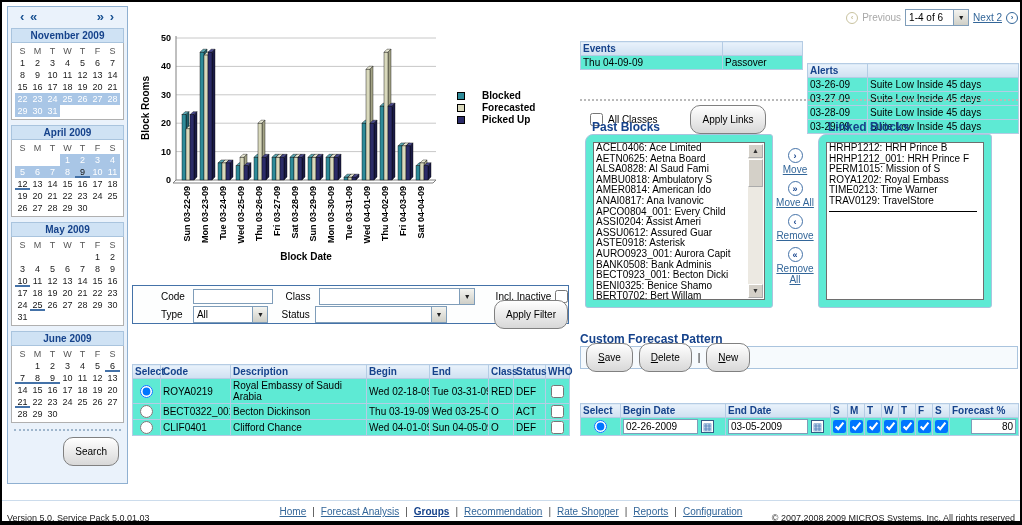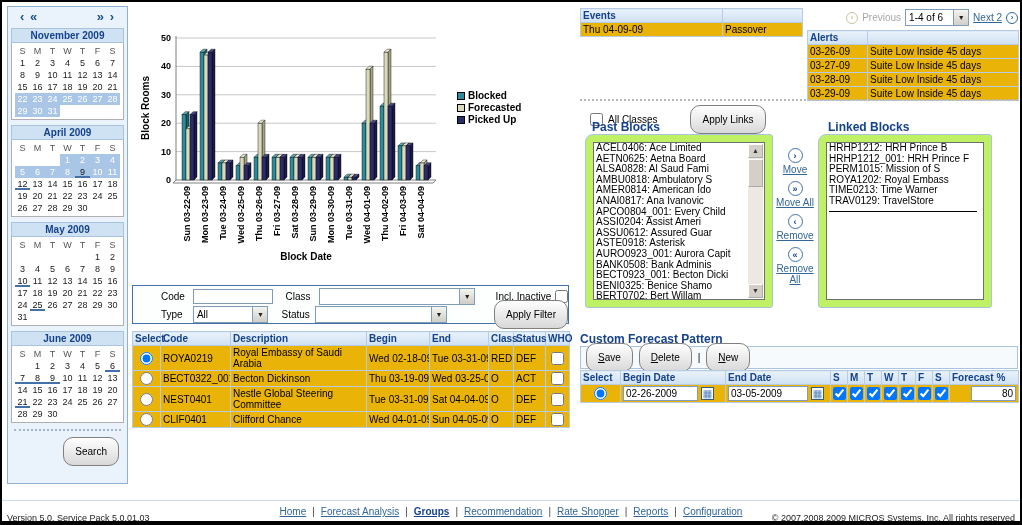--- a/index.html
+++ b/index.html
@@ -38,38 +38,38 @@
                     font-size:10px; color:#111; }
   .graph-type-row .lbl { margin-right:8px; }
   .win-select { display:inline-flex; align-items:center; justify-content:space-between;
                 border:1px solid #7f9db9; background:#fff; height:17px; font-size:10px;
                 padding-left:3px; cursor:pointer; }
   .dd-btn { width:15px; align-self:stretch; background:linear-gradient(#f4f4f0,#cfcfc7);
             border-left:1px solid #7f9db9; display:flex; align-items:center;
             justify-content:center; font-size:7px; color:#222; }
   .chart-svg { position:absolute; left:8px; top:22px; }
   .legend { position:absolute; left:325px; top:84px; font-size:10px; font-weight:bold; color:#000; }
-  .legend .entry { display:flex; align-items:center; height:11px; margin-bottom:1px; }
+  .legend .entry { display:flex; align-items:center; height:11px; margin-bottom:1px;gap:14px; }
   .legend .sw { width:8px; height:8px; border:1px solid #000; margin-right:3px; }
 
   
   .filter-box { position:absolute; left:130px; top:283px; width:437px; height:39px;
                 border:1px solid #4472a8; background:#fdfefe; font-size:10px; padding:2px 0 0 28px; }
   .f-row { display:flex; align-items:center; height:17px; margin-bottom:1px; }
   .f-row label { width:34px; }
   .f-row .gap { width:14px; }
   .win-input { border:1px solid #7f9db9; background:#fff; height:15px; font-size:10px;
                font-family:"Liberation Sans",sans-serif; padding:0 2px; }
 
   
   .blocks-table-wrap { position:absolute; left:130px; top:329px; width:437px; }
-  table.grid { border-collapse:collapse; table-layout:fixed; width:100%; font-size:10px; }
+  table.grid { border-collapse:collapse; table-layout:fixed; width:100%; font-size:10px;margin-top:33px; }
   table.grid th { background:linear-gradient(#e9f2fb,#cfe0f1); color:#15428b; text-align:left;
                   font-weight:bold; border:1px solid #b5cce4; padding:1px 2px; }
-  table.grid td { border:1px solid #b5cce4; padding:1px 2px; background:#eab308; vertical-align:middle;
+  table.grid td { border:1px solid #b5cce4; padding:1px 2px; background:#5eead4; vertical-align:middle;
                   overflow:hidden; white-space:nowrap; }
   table.grid td.wrap { white-space:normal; }
   table.grid input { vertical-align:middle; }
   .c-center { text-align:center; }
 
   
   .events-wrap { position:absolute; left:578px; top:6px; width:222px; }
   .alerts-wrap { position:absolute; left:805px; top:28px; width:211px; }
   .pagination { position:absolute; left:818px; top:7px; width:198px; display:flex; align-items:center;
                 justify-content:flex-end; font-size:10px; gap:4px; }
@@ -79,21 +79,21 @@
   .circ-icon.dis { border:1px solid #c9c3a0; color:#c9c3a0; }
   .circ-icon.en { border:1px solid #336699; color:#336699; cursor:pointer; }
   a.lnk { color:#336699; text-decoration:underline; cursor:pointer; }
   .right-sep { position:absolute; left:578px; top:97px; width:438px; border-top:2px dotted #b9b9b9; }
   .classes-row { position:absolute; left:588px; top:103px; display:flex; align-items:center;
                  font-size:10px; gap:5px; }
   .classes-row .btn-space { margin-left:28px; }
   .sec-title { color:#15428b; font-weight:bold; font-size:12px; }
   .past-title { position:absolute; left:590px; top:118px; }
   .linked-title { position:absolute; left:826px; top:118px; }
-  .round-box { position:absolute; border:1px solid #aac4de; border-radius:8px 3px 3px 3px; background:#bef264; }
+  .round-box { position:absolute; border:1px solid #aac4de; border-radius:8px 3px 3px 3px; background:#5eead4; }
   .past-box { left:583px; top:132px; width:188px; height:174px; }
   .linked-box { left:816px; top:132px; width:174px; height:174px; }
   .list-box { position:absolute; left:7px; top:7px; right:7px; bottom:7px; background:#fff;
               border:1px solid #6e6e6e; font-size:10px; overflow:hidden; }
   .list-box .item { line-height:10.6px; padding:0 2px; white-space:nowrap; cursor:default; }
   .list-sep { border-bottom:1px solid #000; margin:4px 6px 0 2px; }
   .vscroll { position:absolute; top:1px; right:1px; bottom:1px; width:15px; background:#ece9e2; }
   .vs-btn { position:absolute; left:0; width:15px; height:14px; background:#d4d0c8;
             border:1px outset #fff; font-size:7px; text-align:center; line-height:12px; color:#333; }
   .vs-up { top:0; } .vs-dn { bottom:0; }
@@ -569,30 +569,20 @@
             <td>BECT0322_001</td>
             <td class="wrap">Becton Dickinson</td>
             <td>Thu 03-19-09</td>
             <td>Wed 03-25-09</td>
             <td>O</td>
             <td>ACT</td>
             <td class="c-center"><input type="checkbox" style=""></td>
           </tr>
           <tr>
             <td class="c-center"><input type="radio" name="block-select" style=""></td>
-            <td>NEST0401</td>
-            <td class="wrap">Nestle Global Steering Committee</td>
-            <td>Tue 03-31-09</td>
-            <td>Sat 04-04-09</td>
-            <td>O</td>
-            <td>DEF</td>
-            <td class="c-center"><input type="checkbox" style=""></td>
-          </tr>
-          <tr>
-            <td class="c-center"><input type="radio" name="block-select" style=""></td>
             <td>CLIF0401</td>
             <td class="wrap">Clifford Chance</td>
             <td>Wed 04-01-09</td>
             <td>Sun 04-05-09</td>
             <td>O</td>
             <td>DEF</td>
             <td class="c-center"><input type="checkbox" style=""></td>
           </tr>
         </tbody>
     </table>

